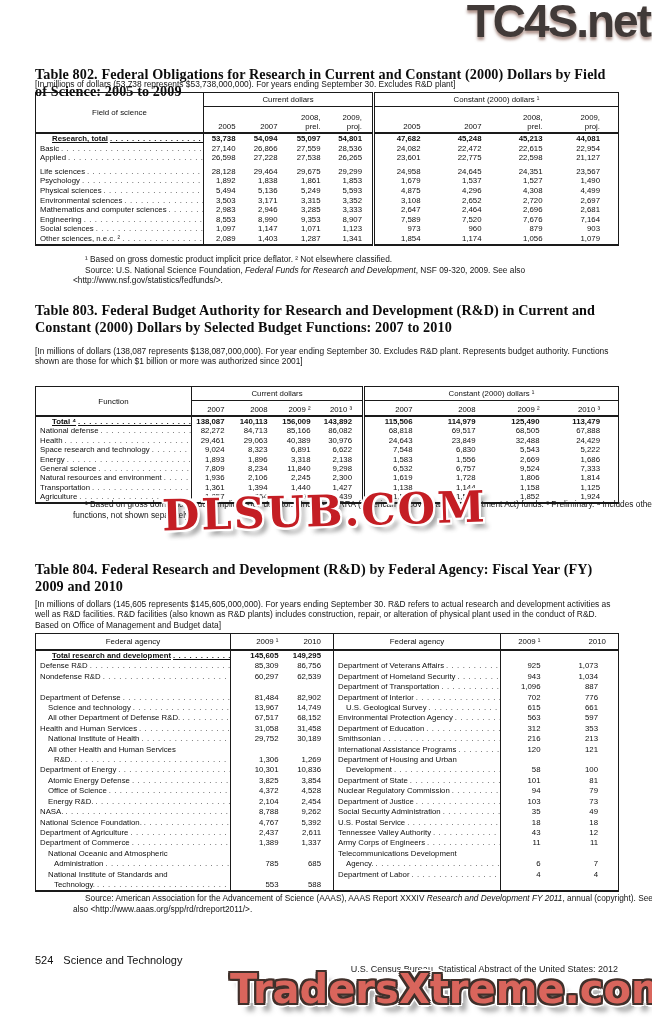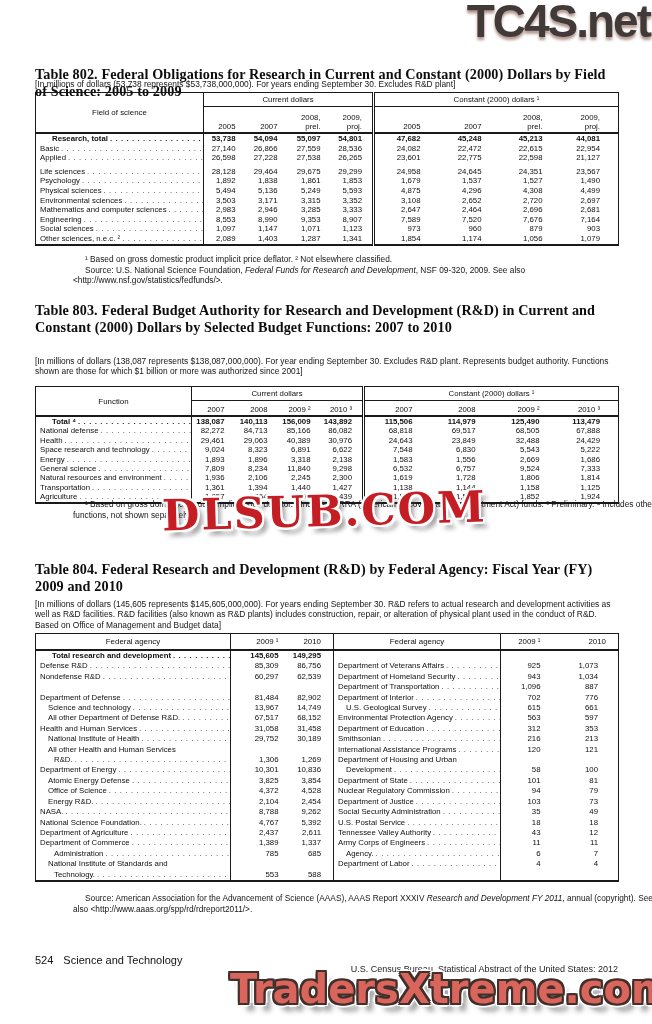--- a/index.html
+++ b/index.html
@@ -17,21 +17,21 @@
 
   
   table{border-collapse:collapse;table-layout:fixed;width:583px;font-size:7.8px;color:#0f0f0f;}
   th,td{padding:0;font-weight:normal;vertical-align:bottom;}
   .b{font-weight:bold;}
   .num{text-align:right;white-space:nowrap;}
   .lr{display:flex;align-items:baseline;overflow:hidden;}
   .lr .t{white-space:nowrap;}
   .lead{flex:1 1 auto;white-space:nowrap;overflow:hidden;letter-spacing:.6px;padding-left:2px;color:#222;}
   .ind0{padding-left:4px;} .ind1{padding-left:12px;} .ind2{padding-left:18px;}
-  .b .ind0{padding-left:16px;}
+  .b .ind0{padding-left:16px;text-decoration:underline;}
 
   
   .wide{border:1px solid #1a1a1a;border-bottom:2px solid #1a1a1a;}
   .wide th.stub{border-right:1px solid #1a1a1a;border-bottom:2px solid #1a1a1a;text-align:center;vertical-align:middle;font-size:7.9px;margin-top:36px;}
   .wide th.grp{border-bottom:1px solid #1a1a1a;text-align:center;height:13px;vertical-align:middle;}
   .wide .yrs th{height:24px;vertical-align:bottom;border-bottom:2px solid #1a1a1a;padding-bottom:1px;}
   .wide .yrs th div{line-height:9px;}
   .wide td.lbl{border-right:1px solid #1a1a1a;}
   .wide td{line-height:9.6px;}
   .t803 td{line-height:9.4px;}
@@ -312,21 +312,21 @@
       </tbody>
   </table>
 </div>
 
 <div class="abs fnote" style="top:254px;left:35px;width:583px;">
   <p class="ind">¹ Based on gross domestic product implicit price deflator. ² Not elsewhere classified.</p>
   <p class="ind"><span>Source: U.S. National Science Foundation, </span><em>Federal Funds for Research and Development</em><span>, NSF 09-320, 2009. See also &lt;http://www.nsf.gov/statistics/fedfunds/&gt;.</span></p>
 </div>
 
 <div class="abs ttl" style="top:302px;left:35px;width:575px;">Table 803. Federal Budget Authority for Research and Development (R&amp;D) in Current and Constant (2000) Dollars by Selected Budget Functions: 2007 to 2010</div>
-<div class="abs bracket" style="top:356px;left:35px;width:583px;">[In millions of dollars (138,087 represents $138,087,000,000). For year ending September 30. Excludes R&amp;D plant. Represents budget authority. Functions shown are those for which $1 billion or more was authorized since 2001]</div>
+<div class="abs bracket" style="top:346px;left:35px;width:583px;">[In millions of dollars (138,087 represents $138,087,000,000). For year ending September 30. Excludes R&amp;D plant. Represents budget authority. Functions shown are those for which $1 billion or more was authorized since 2001]</div>
 
 <div class="abs" style="top:386px;left:35px;">
   <table id="tbl803" class="wide t803">
     <colgroup>
       <col style="width:156px">
         <col style="width:43px">
         <col style="width:43px">
         <col style="width:43px">
         <col style="width:43px">
       <col style="width:63px">
@@ -869,20 +869,36 @@
             <div class="lr ind0">
               <span class="t">Army Corps of Engineers</span>
               <span class="lead"> . . . . . . . . . . . . . . . . . . . . . . . . . . . . . . . . . . . . . . . . . . . . . . . . . . . . . . . . . . . . . . . . . . . . . . . . . . . . . . . .</span>
             </div>
           </td>
           <td class="num Rn0">11</td>
           <td class="num Rn1">11</td>
         </tr>
         <tr>
           <td class="lbl L">
+            <div class="lr ind1">
+              <span class="t">National Oceanic and Atmospheric</span>
+            </div>
+          </td>
+          <td class="num Ln0"></td>
+          <td class="num Ln1"></td>
+          <td class="lbl R">
+            <div class="lr ind0">
+              <span class="t">Telecommunications Development</span>
+            </div>
+          </td>
+          <td class="num Rn0"></td>
+          <td class="num Rn1"></td>
+        </tr>
+        <tr>
+          <td class="lbl L">
             <div class="lr ind2">
               <span class="t">Administration</span>
               <span class="lead"> . . . . . . . . . . . . . . . . . . . . . . . . . . . . . . . . . . . . . . . . . . . . . . . . . . . . . . . . . . . . . . . . . . . . . . . . . . . . . . . .</span>
             </div>
           </td>
           <td class="num Ln0">785</td>
           <td class="num Ln1">685</td>
           <td class="lbl R">
             <div class="lr ind1">
               <span class="t">Agency.</span>

